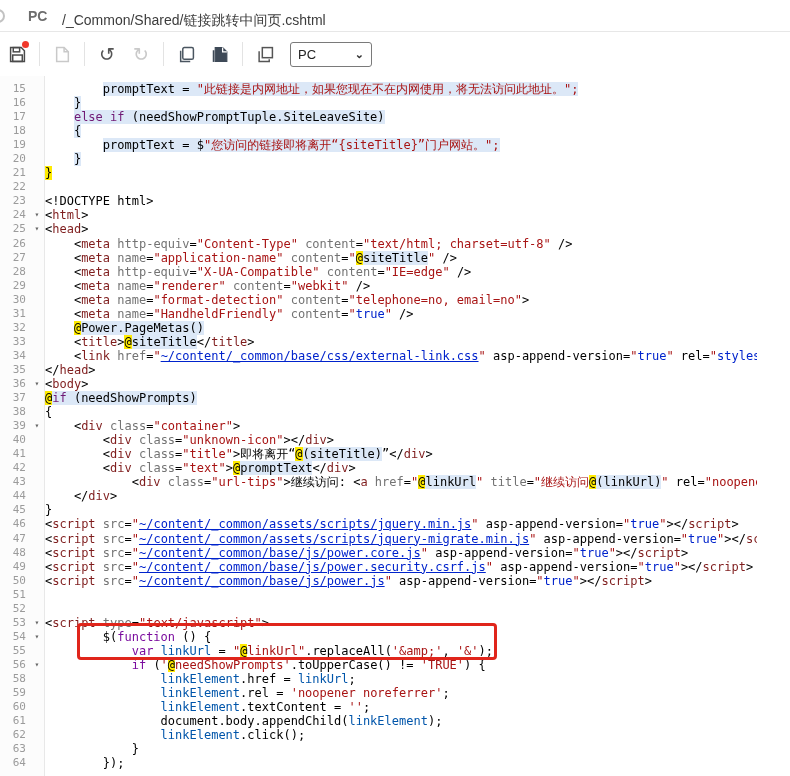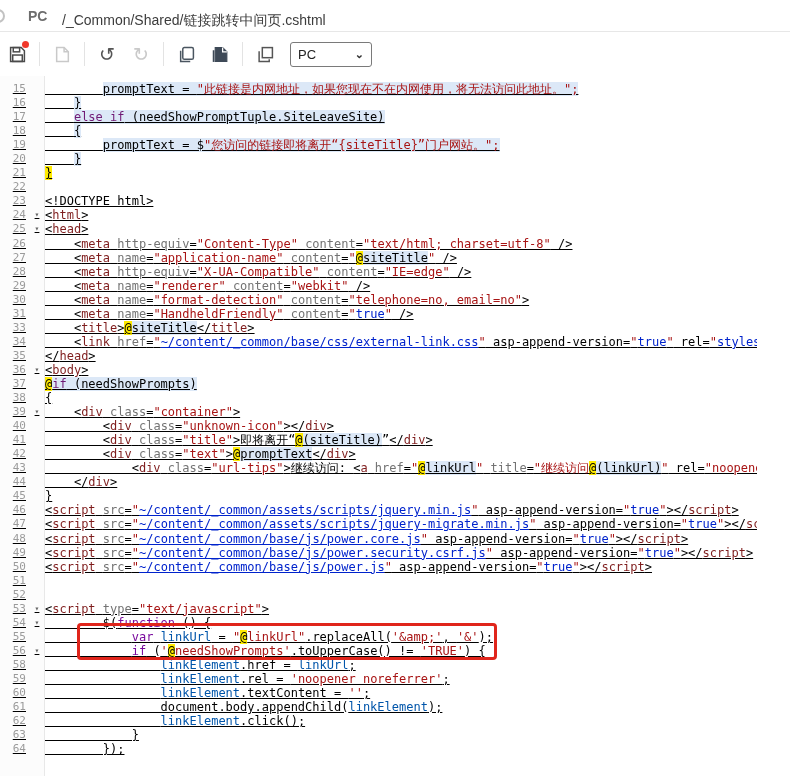--- a/index.html
+++ b/index.html
@@ -25,21 +25,21 @@
   .tb .dot { position:absolute; right:1px; top:0; width:7px; height:7px; border-radius:50%;
         background:#f0382b; }
   .tb .select { display:flex; align-items:center; justify-content:space-between;
         width:82px; height:25px; border:1px solid #7a7a7a; border-radius:3px;
         padding:0 7px; margin-left:8px; font-size:13px; color:#222; background:#fff; cursor:pointer; }
   .tb .select .chev { font-size:11px; color:#333; font-weight:bold; }
 
   
   .editor { position:absolute; left:0; top:76px; width:757px; height:700px; background:#fff;
         font-family:"DejaVu Sans Mono","Liberation Mono",monospace; font-size:12px;
-        padding-top:6px; overflow:hidden;text-decoration:underline; }
+        padding-top:6px; overflow:hidden; }
   .gutter-bg { position:absolute; left:0; top:0; width:45px; height:100%;
         background:#fcfcfc; border-right:1px solid #e8e8e8; }
   .cm-line { position:relative; display:flex; height:14.05px; line-height:14.05px;
         white-space:pre; }
   .ln { width:29px; text-align:right; color:#9b9b9b; font-size:11px; padding-right:3px;
         flex:0 0 29px; }
   .fold { width:16px; flex:0 0 16px; color:#666; font-size:8px; text-align:center;
         line-height:14px; cursor:pointer; }
   .code { flex:1; overflow:hidden; color:#000; }
 
@@ -131,20 +131,21 @@
       <div class="cm-line"><span class="ln">22</span><span class="fold"></span><span class="code"></span></div>
       <div class="cm-line"><span class="ln">23</span><span class="fold"></span><span class="code"><span>&lt;!DOCTYPE html&gt;</span></span></div>
       <div class="cm-line"><span class="ln">24</span><span class="fold">▾</span><span class="code"><span>&lt;</span><span class="tag">html</span><span>&gt;</span></span></div>
       <div class="cm-line"><span class="ln">25</span><span class="fold">▾</span><span class="code"><span>&lt;</span><span class="tag">head</span><span>&gt;</span></span></div>
       <div class="cm-line"><span class="ln">26</span><span class="fold"></span><span class="code"><span>    &lt;</span><span class="tag">meta</span><span> </span><span class="attr">http-equiv</span><span>=</span><span class="str">"Content-Type"</span><span> </span><span class="attr">content</span><span>=</span><span class="str">"text/html; charset=utf-8"</span><span> /&gt;</span></span></div>
       <div class="cm-line"><span class="ln">27</span><span class="fold"></span><span class="code"><span>    &lt;</span><span class="tag">meta</span><span> </span><span class="attr">name</span><span>=</span><span class="str">"application-name"</span><span> </span><span class="attr">content</span><span>=</span><span class="str">"</span><span class="at">@</span><span class="rz">siteTitle</span><span class="str">"</span><span> /&gt;</span></span></div>
       <div class="cm-line"><span class="ln">28</span><span class="fold"></span><span class="code"><span>    &lt;</span><span class="tag">meta</span><span> </span><span class="attr">http-equiv</span><span>=</span><span class="str">"X-UA-Compatible"</span><span> </span><span class="attr">content</span><span>=</span><span class="str">"IE=edge"</span><span> /&gt;</span></span></div>
       <div class="cm-line"><span class="ln">29</span><span class="fold"></span><span class="code"><span>    &lt;</span><span class="tag">meta</span><span> </span><span class="attr">name</span><span>=</span><span class="str">"renderer"</span><span> </span><span class="attr">content</span><span>=</span><span class="str">"webkit"</span><span> /&gt;</span></span></div>
       <div class="cm-line"><span class="ln">30</span><span class="fold"></span><span class="code"><span>    &lt;</span><span class="tag">meta</span><span> </span><span class="attr">name</span><span>=</span><span class="str">"format-detection"</span><span> </span><span class="attr">content</span><span>=</span><span class="str">"telephone=no, email=no"</span><span>&gt;</span></span></div>
       <div class="cm-line"><span class="ln">31</span><span class="fold"></span><span class="code"><span>    &lt;</span><span class="tag">meta</span><span> </span><span class="attr">name</span><span>=</span><span class="str">"HandheldFriendly"</span><span> </span><span class="attr">content</span><span>=</span><span class="str">"</span><span class="atom">true</span><span class="str">"</span><span> /&gt;</span></span></div>
+      <div class="cm-line"><span class="ln">32</span><span class="fold"></span><span class="code"><span>    </span><span class="at">@</span><span class="rz">Power.PageMetas()</span></span></div>
       <div class="cm-line"><span class="ln">33</span><span class="fold"></span><span class="code"><span>    &lt;</span><span class="tag">title</span><span>&gt;</span><span class="at">@</span><span class="rz">siteTitle</span><span>&lt;/</span><span class="tag">title</span><span>&gt;</span></span></div>
       <div class="cm-line"><span class="ln">34</span><span class="fold"></span><span class="code"><span>    &lt;</span><span class="tag">link</span><span> </span><span class="attr">href</span><span>=</span><span class="str">"</span><span class="link">~/content/_common/base/css/external-link.css</span><span class="str">"</span><span> asp-append-version=</span><span class="str">"</span><span class="atom">true</span><span class="str">"</span><span> rel=</span><span class="str">"</span><span class="atom">stylesheet</span><span class="str">"</span></span></div>
       <div class="cm-line"><span class="ln">35</span><span class="fold"></span><span class="code"><span>&lt;/</span><span class="tag">head</span><span>&gt;</span></span></div>
       <div class="cm-line"><span class="ln">36</span><span class="fold">▾</span><span class="code"><span>&lt;</span><span class="tag">body</span><span>&gt;</span></span></div>
       <div class="cm-line"><span class="ln">37</span><span class="fold"></span><span class="code"><span class="at">@</span><span class="kw rz">if</span><span class="rz"> (needShowPrompts)</span></span></div>
       <div class="cm-line"><span class="ln">38</span><span class="fold"></span><span class="code"><span>{</span></span></div>
       <div class="cm-line"><span class="ln">39</span><span class="fold">▾</span><span class="code"><span>    &lt;</span><span class="tag">div</span><span> </span><span class="attr">class</span><span>=</span><span class="str">"container"</span><span>&gt;</span></span></div>
       <div class="cm-line"><span class="ln">40</span><span class="fold"></span><span class="code"><span>        &lt;</span><span class="tag">div</span><span> </span><span class="attr">class</span><span>=</span><span class="str">"unknown-icon"</span><span>&gt;&lt;/</span><span class="tag">div</span><span>&gt;</span></span></div>
       <div class="cm-line"><span class="ln">41</span><span class="fold"></span><span class="code"><span>        &lt;</span><span class="tag">div</span><span> </span><span class="attr">class</span><span>=</span><span class="str">"title"</span><span>&gt;</span><span>即将离开“</span><span class="at">@</span><span class="rz">(siteTitle)</span><span>”</span><span>&lt;/</span><span class="tag">div</span><span>&gt;</span></span></div>
       <div class="cm-line"><span class="ln">42</span><span class="fold"></span><span class="code"><span>        &lt;</span><span class="tag">div</span><span> </span><span class="attr">class</span><span>=</span><span class="str">"text"</span><span>&gt;</span><span class="at">@</span><span class="rz">promptText</span><span>&lt;/</span><span class="tag">div</span><span>&gt;</span></span></div>

